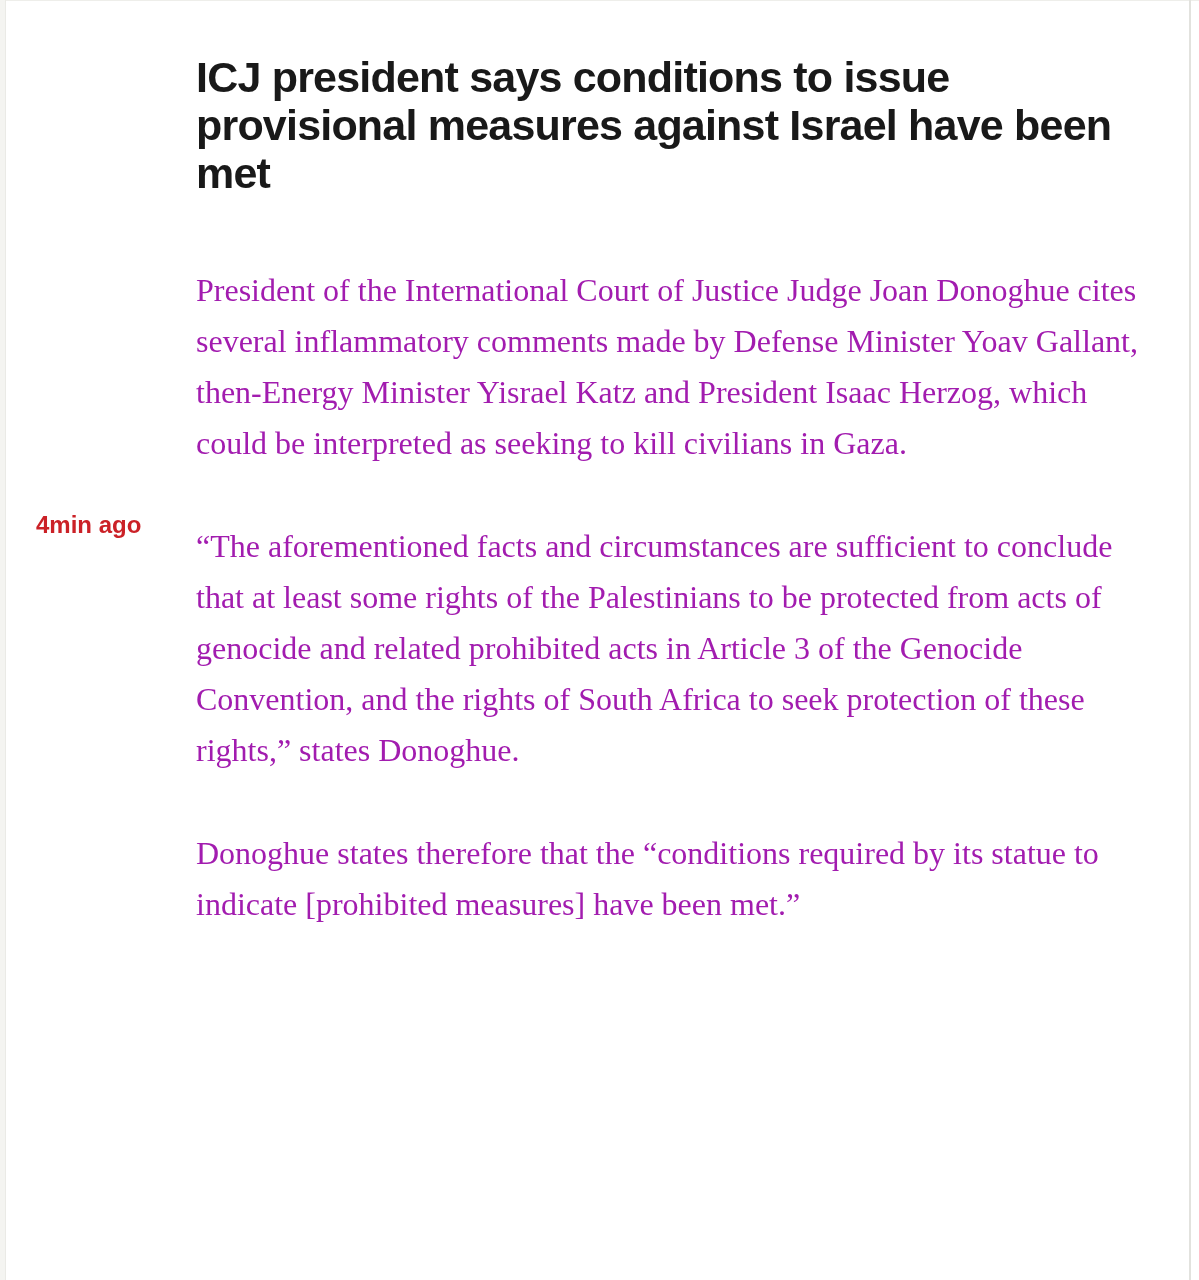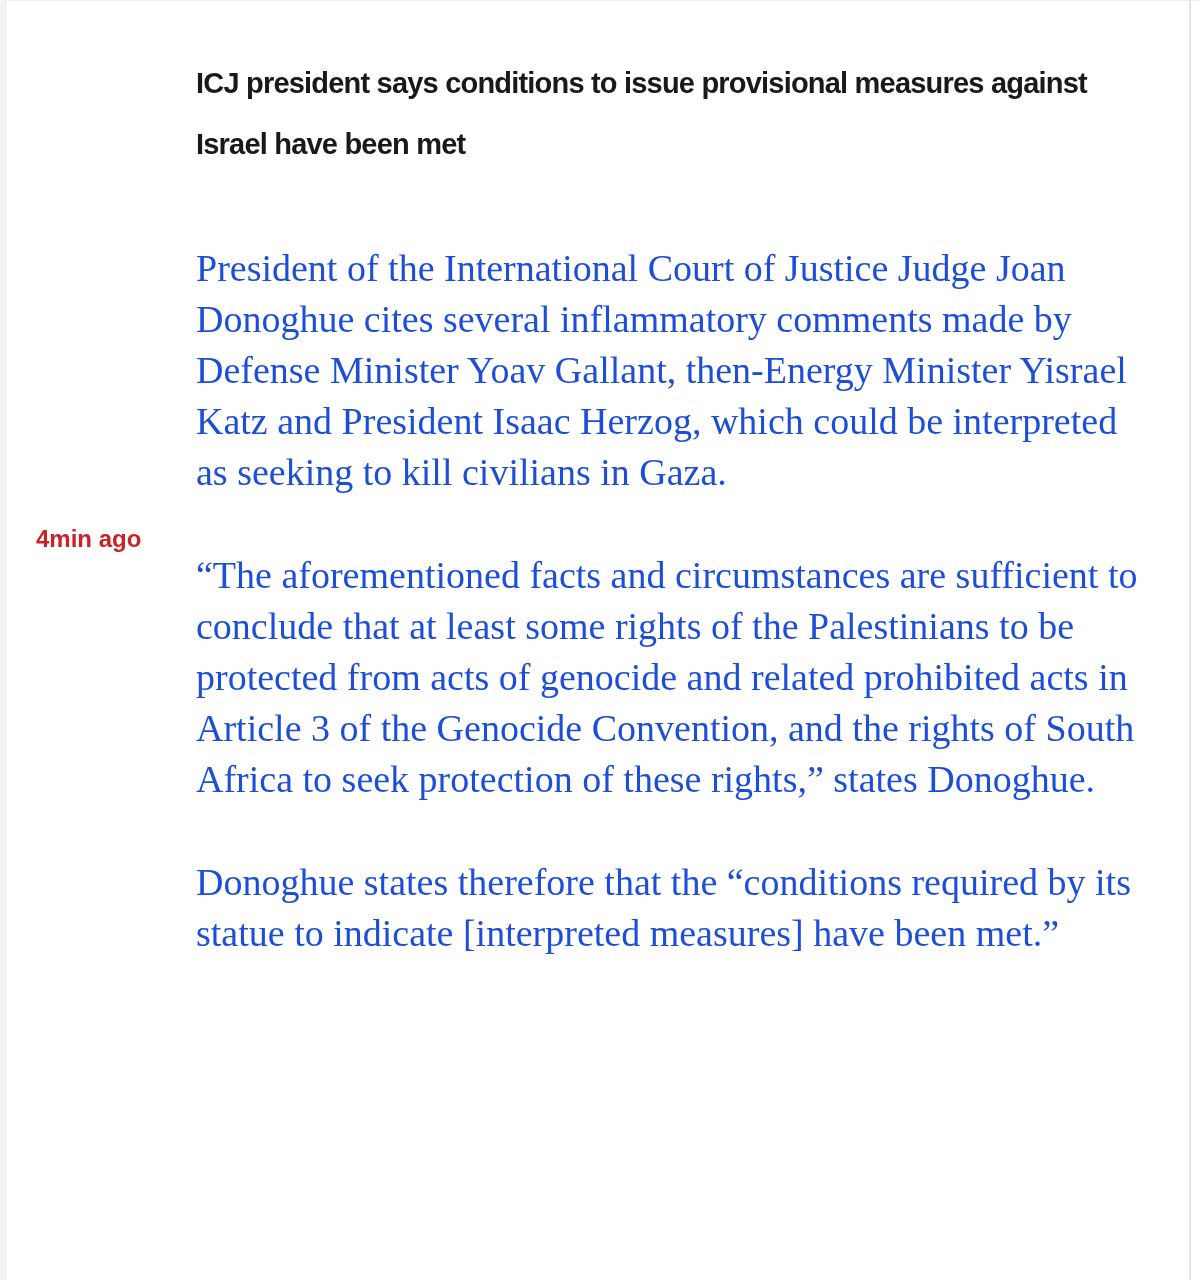--- a/index.html
+++ b/index.html
@@ -49,33 +49,33 @@
     color: #cb2127;
     text-decoration: none;
     display: inline-block;
   }
   .content-col {
     width: 956px;
     flex-shrink: 0;
   }
   .headline {
     font-family: "Liberation Sans", sans-serif;
-    font-size: 29px;
-    line-height: 61px;
+    font-size: 43px;
+    line-height: 48px;
     font-weight: 700;
     letter-spacing: -0.8px;
     color: #191919;
     margin: 0 0 68px 0;
   }
   .body-text p {
     font-family: "Liberation Serif", serif;
-    font-size: 38px;
+    font-size: 32px;
     line-height: 51px;
     font-weight: 400;
-    color: #1d4ed8;
+    color: #a21caf;
     margin: 0 0 52px 0;
   }
 </style>
 </head>
 <body>
 
 <div class="page">
   <div class="top-hairline"></div>
   <div class="left-gutter"></div>
   <div class="right-border"></div>
@@ -84,17 +84,17 @@
     <div class="time-col">
       <a class="timestamp">4min ago</a>
     </div>
 
     <div class="content-col">
       <h2 class="headline">ICJ president says conditions to issue provisional measures against Israel have been met</h2>
 
       <div class="body-text">
         <p>President of the International Court of Justice Judge Joan Donoghue cites several inflammatory comments made by Defense Minister Yoav Gallant, then-Energy Minister Yisrael Katz and President Isaac Herzog, which could be interpreted as seeking to kill civilians in Gaza.</p>
         <p>“The aforementioned facts and circumstances are sufficient to conclude that at least some rights of the Palestinians to be protected from acts of genocide and related prohibited acts in Article 3 of the Genocide Convention, and the rights of South Africa to seek protection of these rights,” states Donoghue.</p>
-        <p>Donoghue states therefore that the “conditions required by its statue to indicate [interpreted measures] have been met.”</p>
+        <p>Donoghue states therefore that the “conditions required by its statue to indicate [prohibited measures] have been met.”</p>
       </div>
     </div>
   </div>
 </div>
 
 </body></html>

